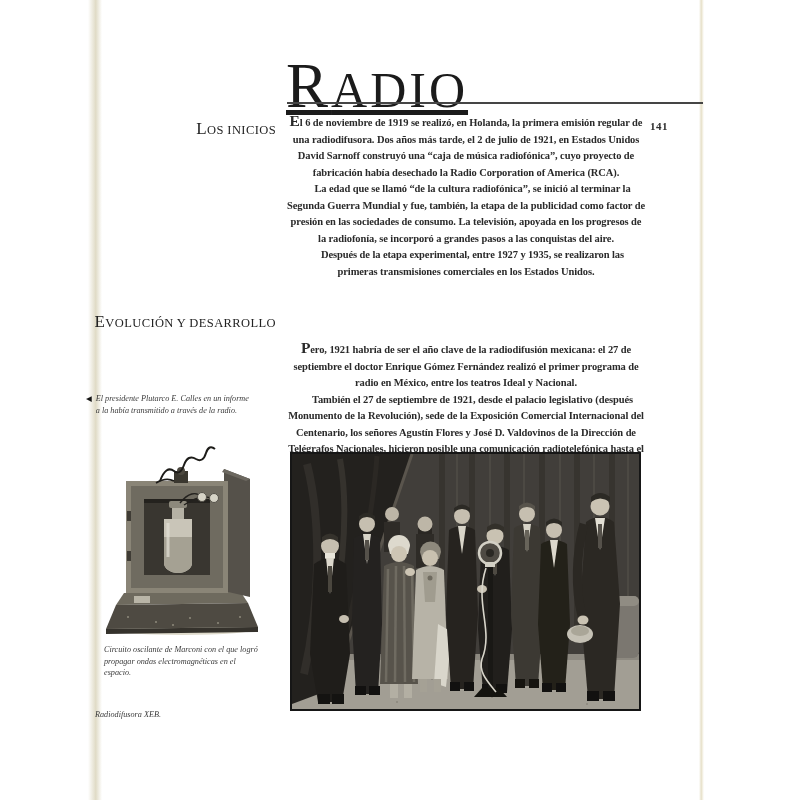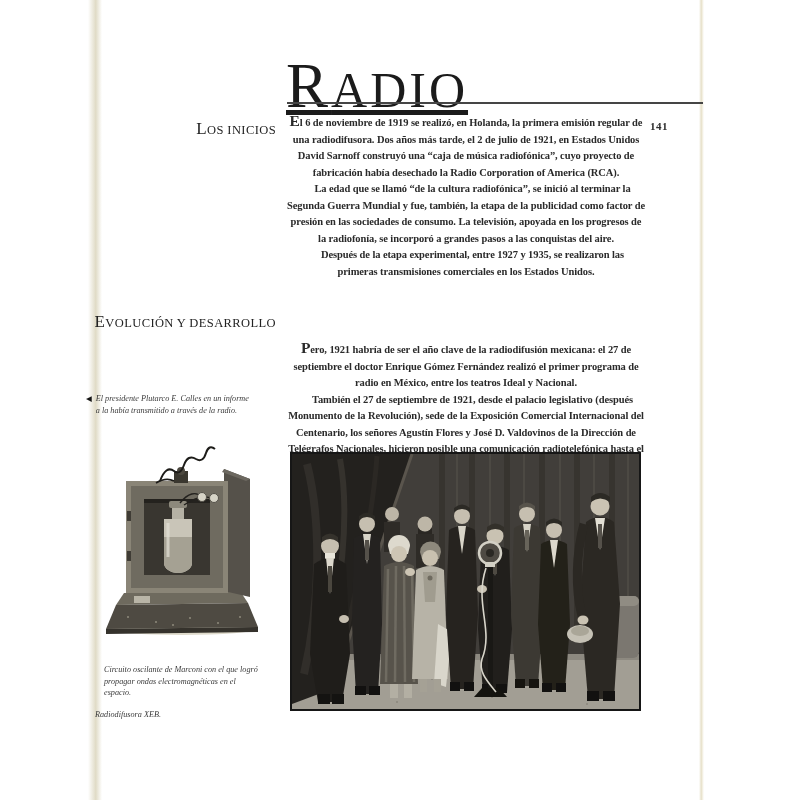--- a/index.html
+++ b/index.html
@@ -48,21 +48,21 @@
   .text-block p.lead::first-letter{font-size:15.5px;}
   .text-block p.indent{text-indent:13px;}
   .caption{
     position:absolute;font-style:italic;font-size:8.2px;line-height:11.5px;color:#3a3a3a;
   }
   .cap-calles{left:86px;top:393px;width:168px;}
   .cap-calles .cap-row{display:flex;gap:4px;}
   .marker{
     font-style:normal;font-size:7.5px;line-height:11px;color:#141414;flex:0 0 auto;
   }
-  .cap-marconi{left:104px;top:644px;width:160px;margin-top:20px;}
+  .cap-marconi{left:104px;top:644px;width:160px;}
   .cap-xeb{left:95px;top:709px;width:160px;}
   .fig-device{position:absolute;left:98px;top:441px;width:168px;height:198px;}
   .fig-crowd{
     position:absolute;left:290px;top:452px;width:347px;height:255px;
     border:2px solid #161616;background:#3e3b38;
   }
   svg{display:block;}
 </style>
 </head>
 <body>

